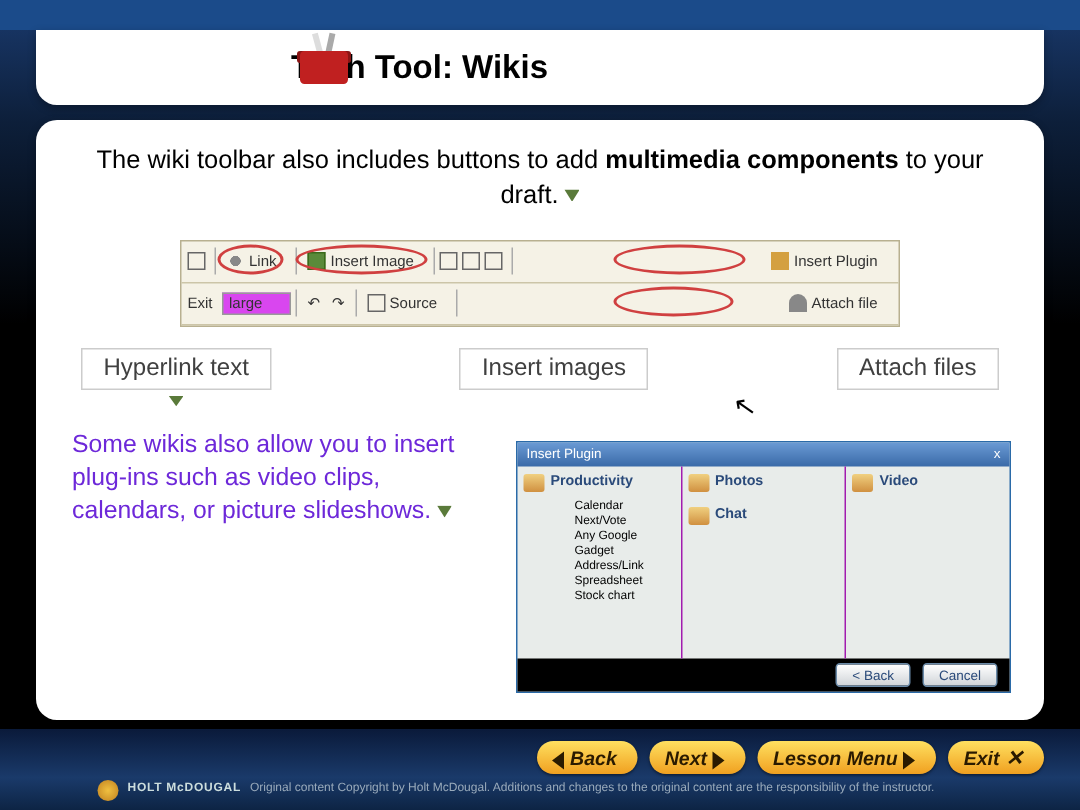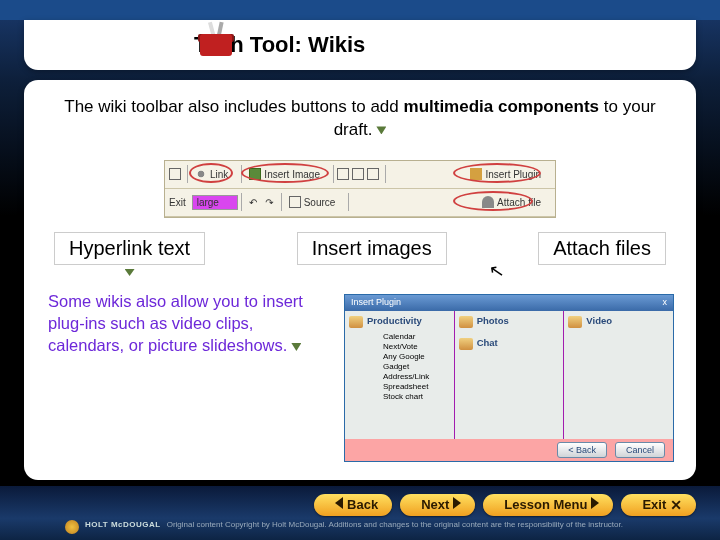--- a/index.html
+++ b/index.html
@@ -16,59 +16,59 @@
   .toolbox-icon .lid { width: 36px; height: 8px; background: #8a1515; border-radius: 2px; position: absolute; top: 12px; }
   .toolbox-icon .tool1 { width: 4px; height: 16px; background: #ddd; position: absolute; top: 0; left: 12px; transform: rotate(-15deg); }
   .toolbox-icon .tool2 { width: 4px; height: 16px; background: #aaa; position: absolute; top: 0; left: 20px; transform: rotate(12deg); }
   
   .content { position: absolute; top: 80px; left: 24px; right: 24px; bottom: 60px; background: #fff; border-radius: 14px; padding: 16px 22px; box-shadow: 0 2px 6px rgba(0,0,0,0.3); }
   
   .intro { font-size: 17px; color: #000; line-height: 1.35; text-align: center; }
   .intro .bold { font-weight: bold; }
   .arrow-down { display: inline-block; width: 10px; height: 8px; background: #5a7a3a; clip-path: polygon(0 0, 100% 0, 50% 100%); margin-left: 4px; vertical-align: middle; }
   
-  .toolbar-img { margin: 18px auto 14px; width: 392px; height: 58px; background: #f5f2e6; border: 1px solid #b8b090; position: relative; font-size: 10px; color: #333; }
+  .toolbar-img { margin: 18px auto 14px; width: 480px; height: 58px; background: #f5f2e6; border: 1px solid #b8b090; position: relative; font-size: 10px; color: #333; }
   .tb-row { height: 28px; display: flex; align-items: center; padding: 0 4px; border-bottom: 1px solid #ccc5a8; }
   .tb-btn { display: flex; align-items: center; margin-right: 6px; padding: 2px 4px; }
   .tb-sep { width: 1px; height: 18px; background: #aaa; margin: 0 3px; }
   .tb-ico { width: 12px; height: 12px; margin-right: 3px; display: inline-block; }
   .ico-chain { background: radial-gradient(circle, #888 40%, transparent 42%); }
   .ico-img { background: #5a8a3a; border: 1px solid #3a6a1a; }
   .ico-plug { background: #d4a040; }
   .ico-clip { background: #888; border-radius: 50% 50% 0 0; }
   .ico-sq { border: 1px solid #666; }
   .circ { position: absolute; border: 2px solid #d04040; border-radius: 50%; }
   .c1 { left: 24px; top: 2px; width: 44px; height: 20px; }
   .c2 { left: 76px; top: 2px; width: 88px; height: 20px; }
   .c3 { left: 288px; top: 2px; width: 88px; height: 20px; }
   .c4 { left: 288px; top: 30px; width: 80px; height: 20px; }
   
   .labels-row { display: flex; justify-content: space-between; padding: 0 8px; margin-top: 6px; }
-  .label-box { background: #fff; border: 1px solid #ccc; padding: 4px 14px; font-size: 20px; color: #000000; white-space: nowrap; position: relative; z-index: 3; }
+  .label-box { background: #fff; border: 1px solid #ccc; padding: 4px 14px; font-size: 16px; color: #404040; white-space: nowrap; position: relative; z-index: 3; }
   .arrow-down-sm { width: 10px; height: 7px; background: #5a7a3a; clip-path: polygon(0 0, 100% 0, 50% 100%); margin: 4px auto 0; }
   
   .lower { display: flex; margin-top: 12px; }
   .lower-text { width: 275px; font-size: 16.5px; color: #6d28d9; line-height: 1.35; background: #fff; padding: 2px; position: relative; z-index: 2; }
   
   .plugin-window { position: absolute; right: 22px; bottom: 18px; width: 330px; height: 168px; background: #e8ecea; border: 1px solid #2a6aa8; font-size: 9px; z-index: 1; }
   .pw-title { height: 16px; background: linear-gradient(#6a9ad4, #3a6aa8); color: #fff; padding: 2px 6px; display: flex; justify-content: space-between; }
   .pw-body { display: flex; height: calc(100% - 38px); }
   .pw-col { flex: 1; border-right: 1px solid #a21caf; padding: 4px; }
   .pw-col:last-child { border-right: none; }
   .pw-head { font-weight: bold; color: #2a4a7a; margin-bottom: 3px; font-size: 9.5px; }
   .pw-item { display: flex; align-items: center; margin-bottom: 3px; }
   .pw-bullet { width: 14px; height: 12px; background: linear-gradient(#f0d080, #d09040); margin-right: 4px; border-radius: 2px; }
   .pw-list { font-size: 8px; line-height: 1.25; padding-left: 6px; margin-left: 28px; }
-  .pw-foot { height: 22px; background: #fca5a5; display: flex; justify-content: flex-end; align-items: center; padding-right: 8px; gap: 8px; }
+  .pw-foot { height: 22px; background: #000000; display: flex; justify-content: flex-end; align-items: center; padding-right: 8px; gap: 8px; }
   .pw-btn { background: linear-gradient(#fff, #d0d4d8); border: 1px solid #6a8aa8; border-radius: 3px; padding: 2px 10px; font-size: 9px; color: #2a4a7a; }
   .cursor { position: absolute; right: 192px; top: 180px; font-size: 18px; z-index: 4; color: #000; transform: rotate(-10deg); }
   
   .footer { position: absolute; bottom: 0; left: 0; right: 0; height: 54px; background: linear-gradient(180deg, #0a1a3a 0%, #1a3a6a 60%, #0d2444 100%); }
   .nav-btns { position: absolute; right: 24px; top: 8px; display: flex; gap: 8px; }
-  .nav-btn { background: linear-gradient(#ffe060, #f0a020); border-radius: 12px; padding: 3px 14px 3px 21px; font-size: 13px; font-weight: bold; color: #2a1a00; display: flex; align-items: flex-start; box-shadow: 0 1px 2px rgba(0,0,0,0.5); }
+  .nav-btn { background: linear-gradient(#ffe060, #f0a020); border-radius: 12px; padding: 3px 14px 3px 10px; font-size: 13px; font-weight: bold; color: #2a1a00; display: flex; align-items: flex-end; box-shadow: 0 1px 2px rgba(0,0,0,0.5); font-style: italic; }
   .nav-arrow-l { width: 0; height: 0; border-top: 6px solid transparent; border-bottom: 6px solid transparent; border-right: 8px solid #2a1a00; margin-right: 4px; }
   .nav-arrow-r { width: 0; height: 0; border-top: 6px solid transparent; border-bottom: 6px solid transparent; border-left: 8px solid #2a1a00; margin-left: 4px; }
   .nav-x { font-size: 14px; margin-left: 4px; }
   .copyright { position: absolute; left: 24px; bottom: 6px; font-size: 8px; color: #9ab; display: flex; gap: 6px; padding-left: 41px; }
   .logo-dot { width: 14px; height: 14px; background: radial-gradient(circle, #f0c040, #c08020); border-radius: 50%; }
   .holt { font-weight: bold; letter-spacing: 0.5px; color: #cdd; }
 </style>
 </head>
 <body>
 

